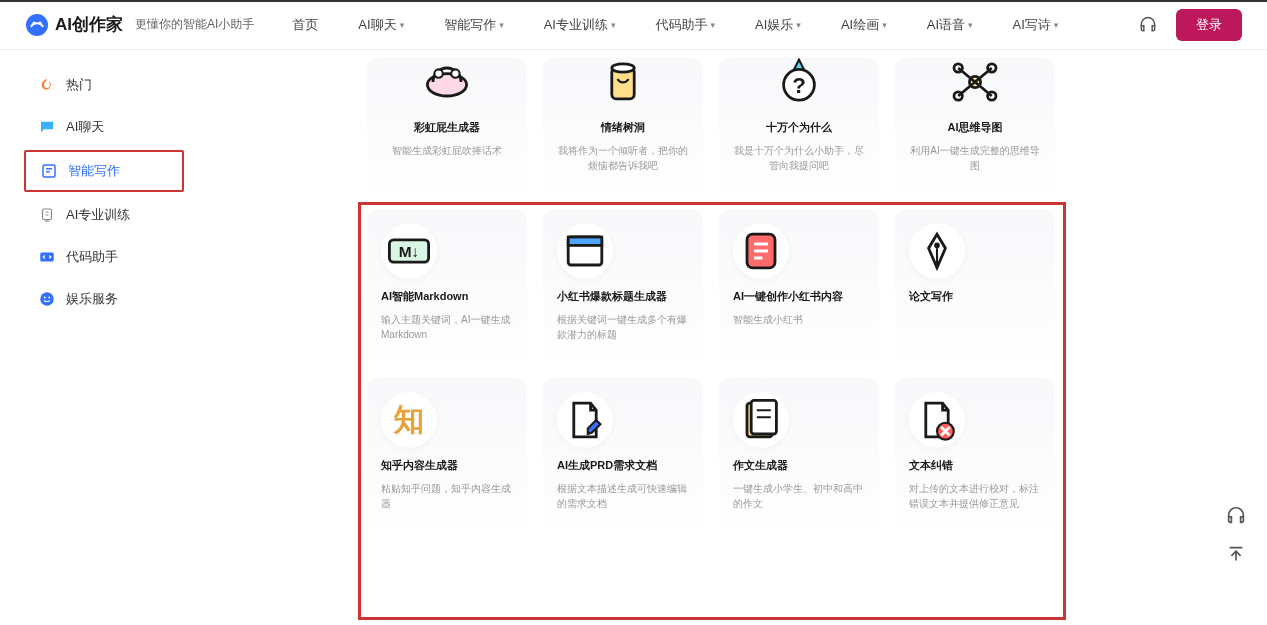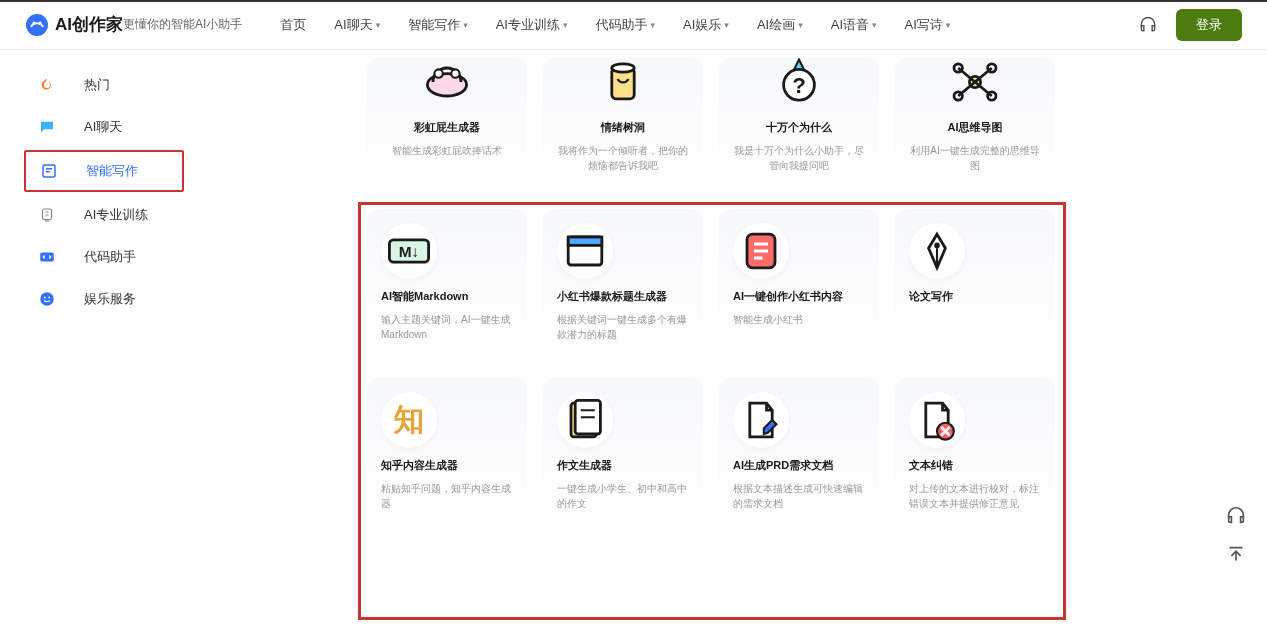--- a/index.html
+++ b/index.html
@@ -3,33 +3,33 @@
   <meta charset="utf-8">
   <style>
     * { margin: 0; padding: 0; box-sizing: border-box; }
     body { font-family: -apple-system, "PingFang SC", "Microsoft YaHei", sans-serif; background: #fff; width: 1267px; height: 625px; overflow: hidden; position: relative; }
     
     .top-border { position: absolute; top: 0; left: 0; right: 0; height: 2px; background: #333; }
     
     .header { display: flex; align-items: center; height: 50px; padding: 0 25px; border-bottom: 1px solid #eee; position: relative; }
     .logo { display: flex; align-items: center; gap: 6px; font-weight: 700; font-size: 17px; color: #1a1a1a; }
     .logo-icon { width: 24px; height: 24px; display: flex; align-items: center; justify-content: center; }
-    .subtitle { margin-left: 0; font-size: 12px; color: #666; }
-    .nav { display: flex; gap: 28px; margin-left: 38px; align-items: center; }
+    .subtitle { margin-left: 12px; font-size: 12px; color: #666; }
+    .nav { display: flex; gap: 40px; margin-left: 38px; align-items: center; }
     .nav-item { font-size: 13px; color: #444; cursor: pointer; display: flex; align-items: center; gap: 3px; }
     .nav-item .chev { font-size: 9px; color: #888; }
     .header-right { margin-left: auto; display: flex; align-items: center; gap: 18px; }
     .headset { width: 20px; height: 20px; color: #555; cursor: pointer; }
-    .login-btn { background: #4d7c0f; color: #fff; border: none; border-radius: 6px; padding: 7px 20px; font-size: 13px; cursor: pointer; }
+    .login-btn { background: #be185d; color: #fff; border: none; border-radius: 6px; padding: 7px 20px; font-size: 13px; cursor: pointer; }
     
     .main { display: flex; height: calc(100% - 50px); padding-top: 8px; }
     
     .sidebar { width: 215px; flex-shrink: 0; padding: 8px 0 0 24px; }
     .sidebar-inner { width: 160px; }
-    .sidebar-item { display: flex; align-items: center; gap: 28px; padding: 10px 14px; font-size: 13px; color: #333; cursor: pointer; border-radius: 6px; margin-bottom: 4px; }
+    .sidebar-item { display: flex; align-items: center; gap: 10px; padding: 10px 14px; font-size: 13px; color: #333; cursor: pointer; border-radius: 6px; margin-bottom: 4px; }
     .sidebar-item.active { color: #3370ff; border: 2px solid #c33; border-radius: 2px; }
     .sidebar-icon { width: 18px; height: 18px; display: flex; align-items: center; justify-content: center; flex-shrink: 0; }
     
     .content { flex: 1; padding: 0 18px 0 0; overflow: hidden; }
     
     .grid-row { display: flex; gap: 16px; margin-bottom: 18px; }
     .card { width: 160px; background: linear-gradient(180deg, #f7f8fa 0%, #fefefe 100%); border-radius: 12px; padding: 14px 14px 18px; display: flex; flex-direction: column; align-items: center; text-align: center; cursor: pointer; }
     .card-icon { width: 56px; height: 56px; border-radius: 50%; background: #fff; display: flex; align-items: center; justify-content: center; margin-bottom: 10px; box-shadow: 0 2px 6px rgba(0,0,0,.04); }
     .card-title { font-size: 11px; font-weight: 600; color: #1a1a1a; margin-bottom: 8px; }
     .card-desc { font-size: 10px; color: #999; line-height: 1.5; }
@@ -279,38 +279,38 @@
             <svg viewBox="0 0 40 40">
               <text x="20" y="27" text-anchor="middle" font-size="22" font-weight="bold" fill="#e8a23a">知</text>
             </svg>
           </div>
         <div class="card-title">知乎内容生成器</div>
         <div class="card-desc">粘贴知乎问题，知乎内容生成器</div>
       </div>
       <div class="card">
         <div class="card-icon">
             <svg viewBox="0 0 40 40">
+              <path d="M12 8h12l4 5v19H12z" fill="#fff" stroke="#1a1a1a" stroke-width="2"></path>
+              <path d="M24 8v5h4" fill="none" stroke="#1a1a1a" stroke-width="2"></path>
+              <path d="M22 26l6-6 3 3-6 6-3 1z" fill="#3370ff" stroke="#1a1a1a" stroke-width="1.5"></path>
+            </svg>
+          </div>
+        <div class="card-title">AI生成PRD需求文档</div>
+        <div class="card-desc">根据文本描述生成可快速编辑的需求文档</div>
+      </div>
+      <div class="card">
+        <div class="card-icon">
+            <svg viewBox="0 0 40 40">
               <rect x="10" y="8" width="18" height="24" rx="2" fill="#ffe08a" stroke="#1a1a1a" stroke-width="2"></rect>
               <rect x="13" y="6" width="18" height="24" rx="2" fill="#fff" stroke="#1a1a1a" stroke-width="2"></rect>
               <path d="M17 13h10M17 18h10" stroke="#1a1a1a" stroke-width="1.5"></path>
             </svg>
           </div>
         <div class="card-title">作文生成器</div>
         <div class="card-desc">一键生成小学生、初中和高中的作文</div>
-      </div>
-      <div class="card">
-        <div class="card-icon">
-            <svg viewBox="0 0 40 40">
-              <path d="M12 8h12l4 5v19H12z" fill="#fff" stroke="#1a1a1a" stroke-width="2"></path>
-              <path d="M24 8v5h4" fill="none" stroke="#1a1a1a" stroke-width="2"></path>
-              <path d="M22 26l6-6 3 3-6 6-3 1z" fill="#3370ff" stroke="#1a1a1a" stroke-width="1.5"></path>
-            </svg>
-          </div>
-        <div class="card-title">AI生成PRD需求文档</div>
-        <div class="card-desc">根据文本描述生成可快速编辑的需求文档</div>
       </div>
       <div class="card">
         <div class="card-icon">
             <svg viewBox="0 0 40 40">
               <path d="M12 8h12l4 5v19H12z" fill="#fff" stroke="#1a1a1a" stroke-width="2"></path>
               <path d="M24 8v5h4" fill="none" stroke="#1a1a1a" stroke-width="2"></path>
               <circle cx="26" cy="28" r="6" fill="#ff5c5c" stroke="#1a1a1a" stroke-width="1.5"></circle>
               <path d="M23 25l6 6M29 25l-6 6" stroke="#fff" stroke-width="2"></path>
             </svg>
           </div>

